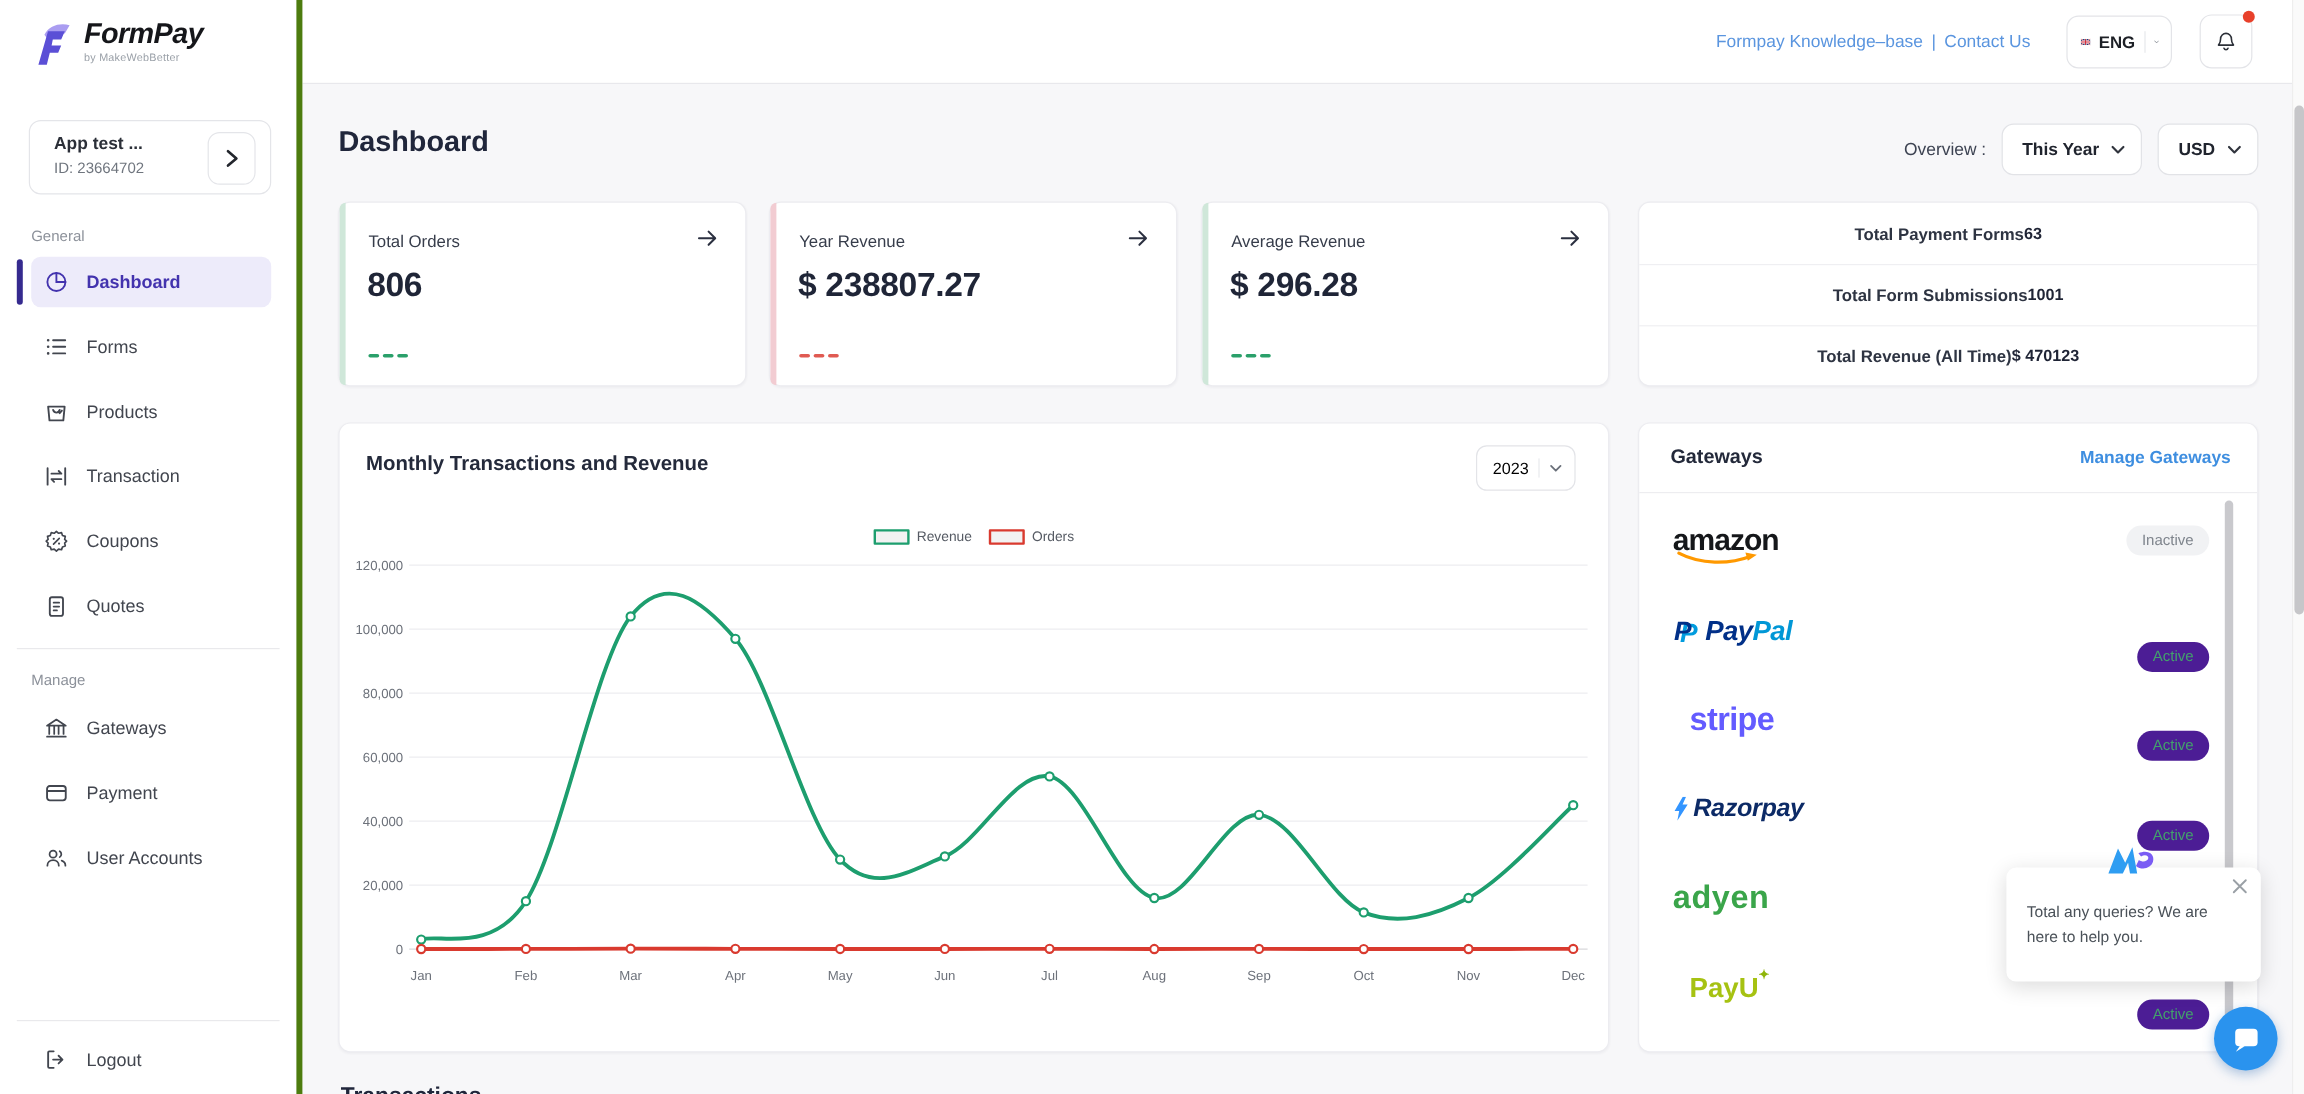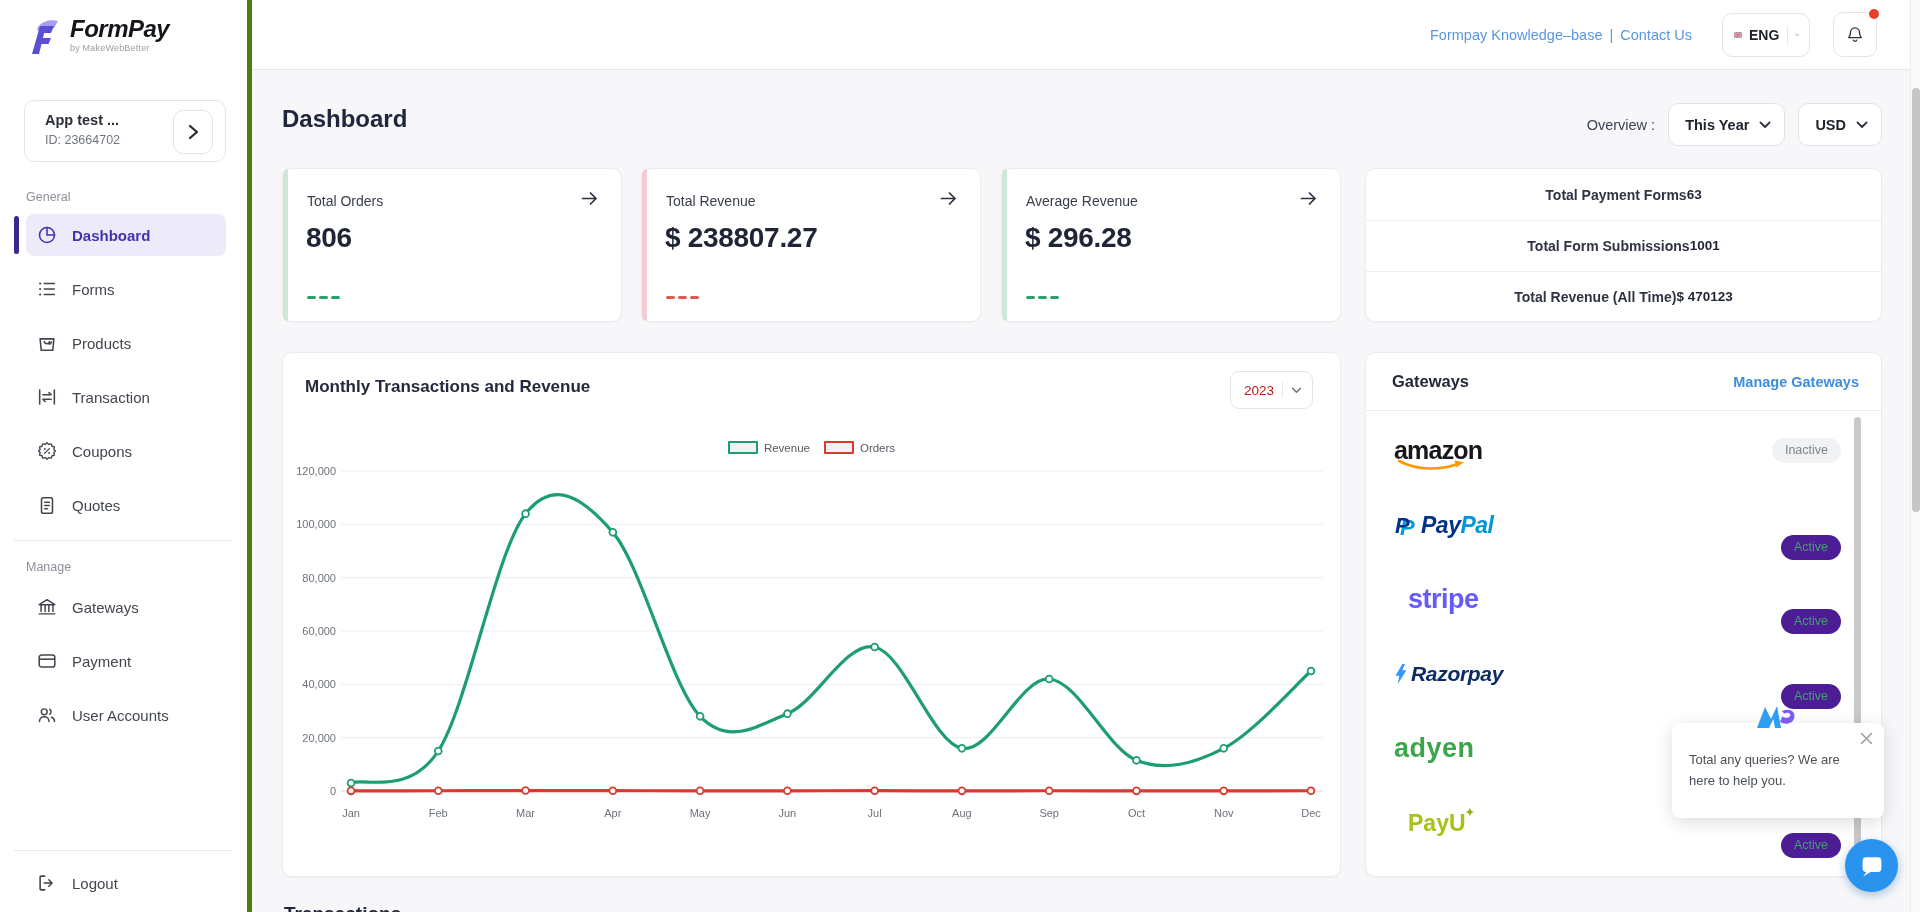--- a/index.html
+++ b/index.html
@@ -56,21 +56,21 @@
   
   #summary { left:1365px; top:168px; width:517px; height:154px; }
   .sum-row { position:absolute; left:0; right:0; height:51px; display:flex; align-items:center; justify-content:center; padding:0 24px; }
   .sum-row .lbl { font-size:14px; font-weight:700; color:#2e3442; }
   .sum-row .val { font-size:13.5px; font-weight:700; color:#1f2435; }
   .sum-div { position:absolute; left:0; right:0; height:1px; background:#efeff2; }
 
   
   #chart-card { left:282px; top:352px; width:1059px; height:525px; }
   #chart-title { position:absolute; left:22px; top:24px; font-size:17px; font-weight:700; color:#242a3b; }
-  #year-select { position:absolute; right:27px; top:18px; height:38px; border:1px solid #e3e4e8; border-radius:9px; display:flex; align-items:center; gap:8px; padding:0 10px 0 13px; font-size:13.5px; color:#b91c1c; background:#fff; cursor:pointer; }
+  #year-select { position:absolute; right:27px; top:18px; height:38px; border:1px solid #e3e4e8; border-radius:9px; display:flex; align-items:center; gap:8px; padding:0 10px 0 13px; font-size:13.5px; color:#000000; background:#fff; cursor:pointer; }
   #year-select .vsep { width:1px; height:16px; background:#e8e9ed; }
   #legend { position:absolute; left:0; right:0; top:88px; display:flex; justify-content:center; gap:14px; align-items:center; }
   .legend-item { display:flex; align-items:center; gap:6px; font-size:11.5px; color:#565b64; }
   .legend-swatch { width:30px; height:13px; background:#f2f2f2; border:2px solid #999; border-radius:1px; }
   #chart-svg { position:absolute; left:8px; top:108px; }
   .tick { font-size:11px; fill:#6d727b; font-family:"Liberation Sans",sans-serif; }
 
   
   #gateways-card { left:1365px; top:352px; width:517px; height:525px; }
   #gw-head { position:absolute; left:0; right:0; top:0; height:58px; display:flex; align-items:center; justify-content:space-between; padding:0 22px 0 26px; border-bottom:1px solid #ededf0; }
@@ -275,21 +275,21 @@
     <span class="accent" style="background: rgb(207, 231, 217);"></span>
     <div class="label">Total Orders</div>
     <span class="go"><svg width="19" height="17" viewBox="0 0 19 17">
           <path d="M2.5 8.5h13M10.5 3l5.5 5.5-5.5 5.5" stroke="#2b3040" stroke-width="1.7" fill="none" stroke-linecap="round" stroke-linejoin="round"></path>
         </svg></span>
     <div class="value">806</div>
     <span class="dashes" style="color: rgb(42, 160, 106);"><i></i><i></i><i></i></span>
   </div>
   <div class="card stat-card" style="left:641px">
     <span class="accent" style="background: rgb(242, 204, 210);"></span>
-    <div class="label">Total Revenue</div>
+    <div class="label">Year Revenue</div>
     <span class="go"><svg width="19" height="17" viewBox="0 0 19 17">
           <path d="M2.5 8.5h13M10.5 3l5.5 5.5-5.5 5.5" stroke="#2b3040" stroke-width="1.7" fill="none" stroke-linecap="round" stroke-linejoin="round"></path>
         </svg></span>
     <div class="value">$ 238807.27</div>
     <span class="dashes" style="color: rgb(224, 90, 82);"><i></i><i></i><i></i></span>
   </div>
   <div class="card stat-card" style="left:1001px">
     <span class="accent" style="background: rgb(207, 231, 217);"></span>
     <div class="label">Average Revenue</div>
     <span class="go"><svg width="19" height="17" viewBox="0 0 19 17">

